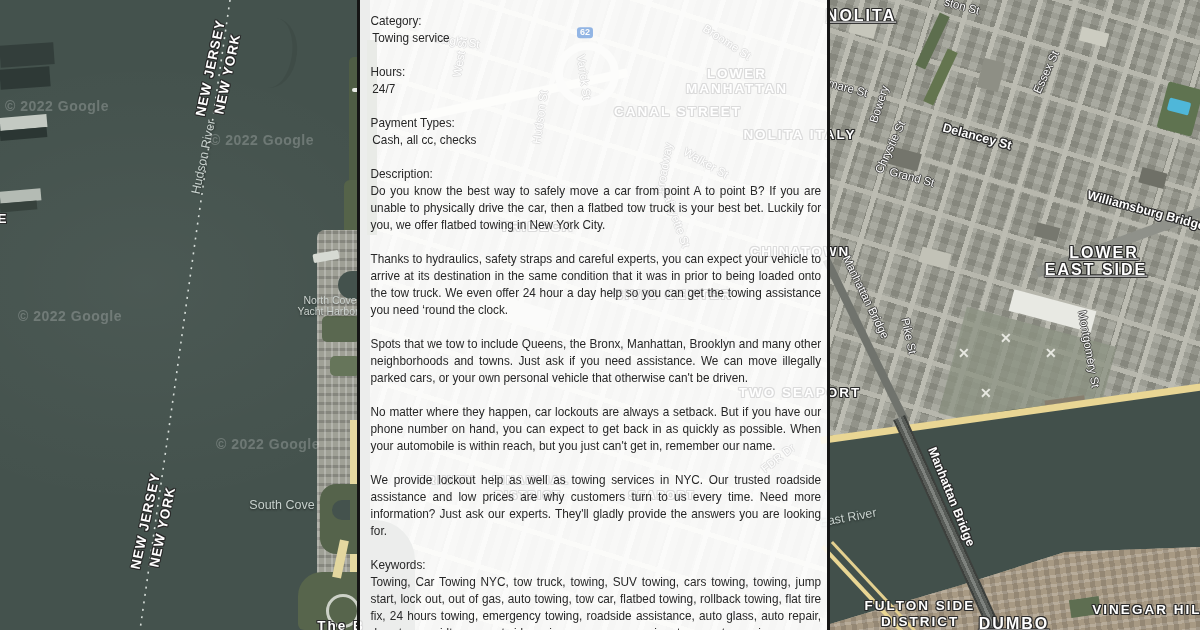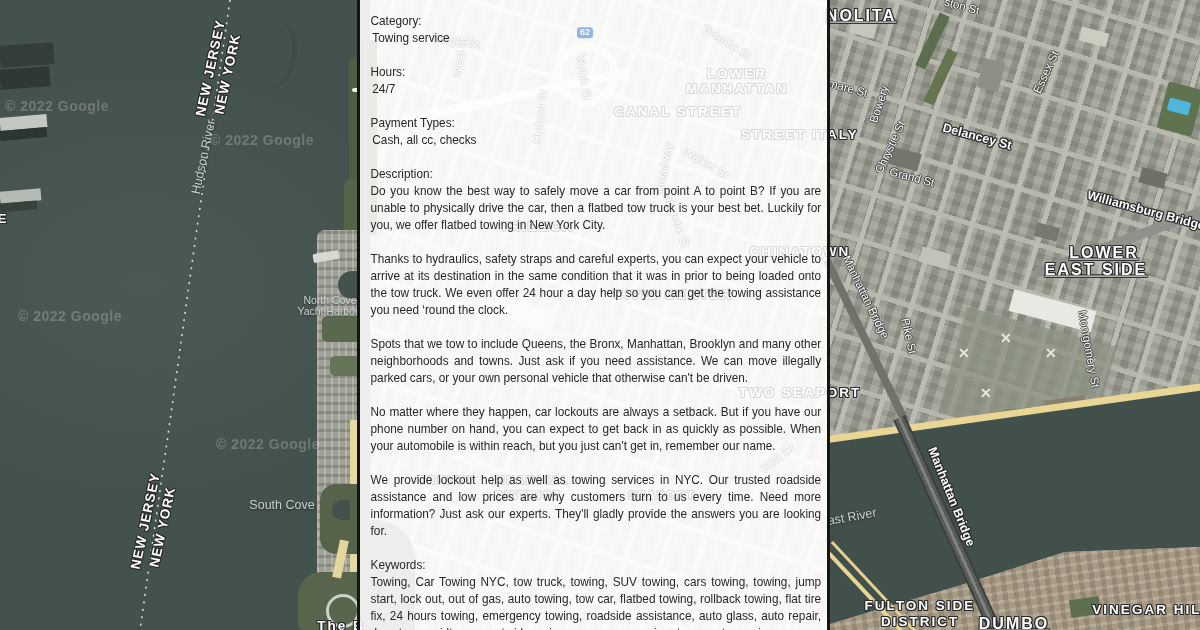--- a/index.html
+++ b/index.html
@@ -187,21 +187,21 @@
       <span class="m-label street" style="left: 664px; top: 168px; transform: translate(-50%, -50%) rotate(-80deg);">Broadway</span>
       <span class="m-label street" style="left: 706px; top: 163px; transform: translate(-50%, -50%) rotate(30deg);">Walker St</span>
       <span class="m-label street" style="left: 676px; top: 218px; transform: translate(-50%, -50%) rotate(70deg);">Lafayette St</span>
       <span class="m-label area-big ol8" style="left: 537px; top: 227px; transform: translate(-50%, -50%) rotate(0deg);">TRIBECA</span>
       <span class="m-label area-big ol8" style="left: 673px; top: 295px; transform: translate(-50%, -50%) rotate(0deg);">CIVIC CENTER</span>
       <span class="m-label street" style="left: 778px; top: 458px; transform: translate(-50%, -50%) rotate(-38deg);">FDR Dr</span>
       <span class="m-label area-sm ol8" style="left: 447px; top: 481px; transform: translate(-50%, -50%) rotate(0deg);">TRINITY</span>
       <span class="m-label area-sm ol8" style="left: 531px; top: 481px; transform: translate(-50%, -50%) rotate(0deg); text-align: center;">FINANCIAL</span>
       <span class="m-label area-sm ol8" style="left: 528px; top: 496px; transform: translate(-50%, -50%) rotate(0deg);">DISTRICT</span>
       <span class="m-label area-sm ol8" style="left: 662px; top: 496px; transform: translate(-50%, -50%) rotate(0deg);">SEAPORT</span>
-      <span class="m-label area-big ol8" style="left: 800px; top: 135px; transform: translate(-50%, -50%) rotate(0deg);">STREET ITALY</span>
+      <span class="m-label area-big ol8" style="left: 800px; top: 135px; transform: translate(-50%, -50%) rotate(0deg);">NOLITA ITALY</span>
       <span class="m-label area-big ol8" style="left: 800px; top: 240px; transform: translate(-50%, -50%) rotate(0deg); margin-top: 12px;">CHINATOWN</span>
       <span class="m-label area-big ol8" style="left: 800px; top: 393px; transform: translate(-50%, -50%) rotate(0deg);">TWO SEAPORT</span>
       <span class="m-label water-label" style="left: 848px; top: 518px; transform: translate(-50%, -50%) rotate(-10deg);">East River</span>
       <span class="m-label area-xl ol8" style="left: 861px; top: 16px; transform: translate(-50%, -50%) rotate(0deg);">NOLITA</span>
       <span class="m-label street" style="left: 962px; top: 6px; transform: translate(-50%, -50%) rotate(15deg);">ston St</span>
       <span class="m-label street" style="left: 848px; top: 88px; transform: translate(-50%, -50%) rotate(15deg);">mare St</span>
       <span class="m-label street" style="left: 879px; top: 104px; transform: translate(-50%, -50%) rotate(-72deg);">Bowery</span>
       <span class="m-label street" style="left: 890px; top: 147px; transform: translate(-50%, -50%) rotate(-65deg);">Chrystie St</span>
       <span class="m-label street" style="left: 912px; top: 177px; transform: translate(-50%, -50%) rotate(15deg);">Grand St</span>
       <span class="m-label street-big ol8" style="left: 977px; top: 137px; transform: translate(-50%, -50%) rotate(15deg);">Delancey St</span>

